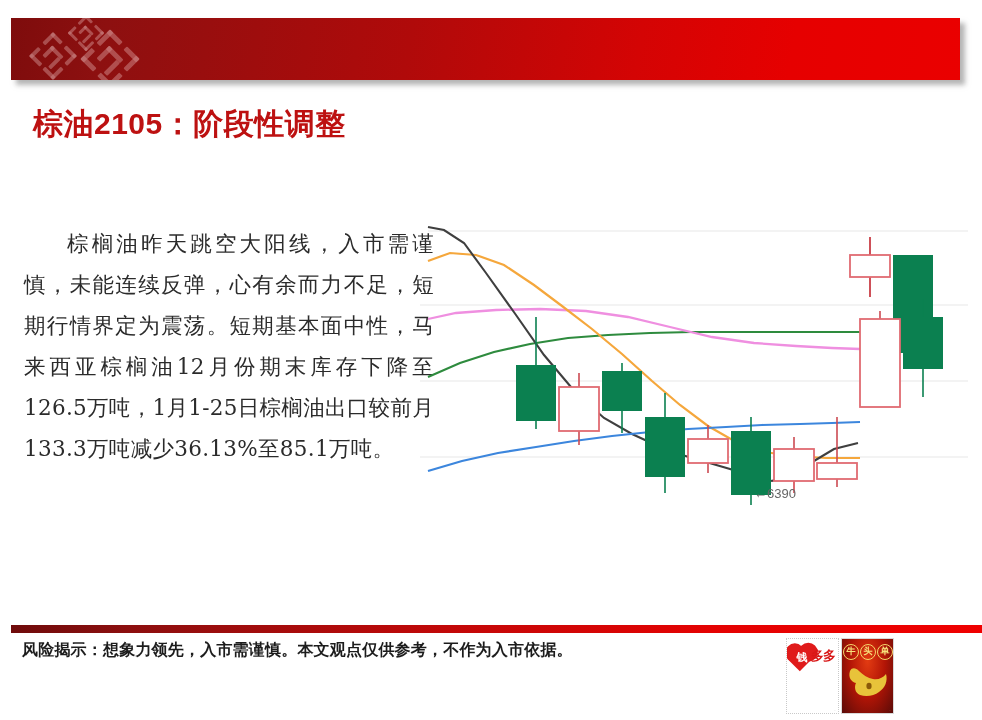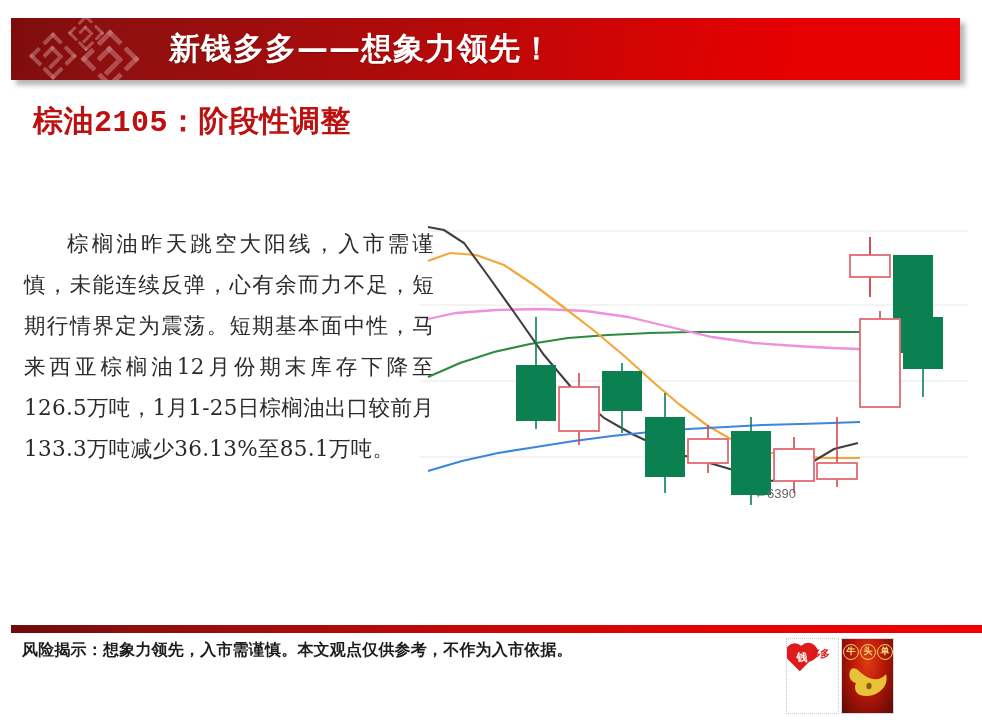--- a/index.html
+++ b/index.html
@@ -30,21 +30,21 @@
     color:#ffffff;font-size:31px;font-weight:bold;letter-spacing:1px;
     font-family:"DejaVu Serif", serif;
     white-space:nowrap;
     text-shadow:0 1px 1px rgba(0,0,0,.25);
   }
 
   
   .slide-title{
     position:absolute;left:33px;top:104px;width:400px;
     color:#bd1111;font-size:30px;font-weight:bold;line-height:1.32;
-    font-family:Liberation Mono, monospace;
+    font-family:Liberation Sans, sans-serif;
     letter-spacing:.5px;
   }
 
   
   .body-text{
     position:absolute;left:24px;top:223px;width:410px;
     color:#2b2b2b;font-size:21.5px;line-height:41px;
     text-indent:2em;text-align:justify;
     font-family:"DejaVu Serif", serif;
     letter-spacing:.3px;
@@ -81,21 +81,21 @@
     content:"";position:absolute;width:19px;height:19px;background:#e01b1b;border-radius:50%;
   }
   .logo-heart:before{top:-9.5px;left:0;}
   .logo-heart:after{top:0;left:9.5px;}
   .logo-qian{
     position:absolute;left:8px;top:12px;width:14px;height:14px;color:#fff;
     font-size:11px;line-height:14px;text-align:center;font-weight:bold;z-index:3;
     font-family:"DejaVu Serif",serif;
   }
   .logo-duoduo{
-    position:absolute;left:24px;top:10px;color:#d81717;font-size:10px;font-weight:bold;
+    position:absolute;left:24px;top:10px;color:#d81717;font-size:13px;font-weight:bold;
     line-height:1;letter-spacing:-1px;font-family:"DejaVu Serif",serif;z-index:3;
   }
   .logo-box2{
     width:52px;height:74px;position:relative;overflow:hidden;
     background:radial-gradient(ellipse at 50% 30%,#e23b12 0%,#b31506 48%,#5a0b08 100%);
     border:1px solid #d9d9d9;
   }
   .bull-chars{position:absolute;top:5px;left:0;width:52px;display:flex;justify-content:center;gap:1px;z-index:4;}
   .bull-chars span{
     width:14px;height:14px;border-radius:50%;border:1.3px solid #f6d66a;color:#f7e07a;
@@ -149,21 +149,20 @@
       <div class="cell" style="left:43px;top:6px;width:5px;height:18px;"></div>
       <div class="cell" style="left:17px;top:18px;width:20px;height:5px;"></div>
       <div class="cell" style="left:17px;top:18px;width:5px;height:18px;"></div>
       <div class="cell" style="left:32px;top:23px;width:5px;height:18px;"></div>
       <div class="cell" style="left:6px;top:32px;width:5px;height:16px;"></div>
       <div class="cell" style="left:6px;top:43px;width:18px;height:5px;"></div>
       <div class="cell" style="left:30px;top:43px;width:18px;height:5px;"></div>
       <div class="cell" style="left:43px;top:30px;width:5px;height:18px;"></div>
     </div>
   </div>
-  <div class="header-title">新钱多多——想象力领先！</div>
 </div>
 
 <div class="slide-title">棕油2105：阶段性调整</div>
 
 <div class="body-text">棕榈油昨天跳空大阳线，入市需谨慎，未能连续反弹，心有余而力不足，短期行情界定为震荡。短期基本面中性，马来西亚棕榈油12月份期末库存下降至126.5万吨，1月1-25日棕榈油出口较前月133.3万吨减少36.13%至85.1万吨。</div>
 
 <div class="chart-wrap">
   <svg class="chart-svg" viewBox="0 0 548 300">
     <defs>
       <clipPath id="plotclip">

